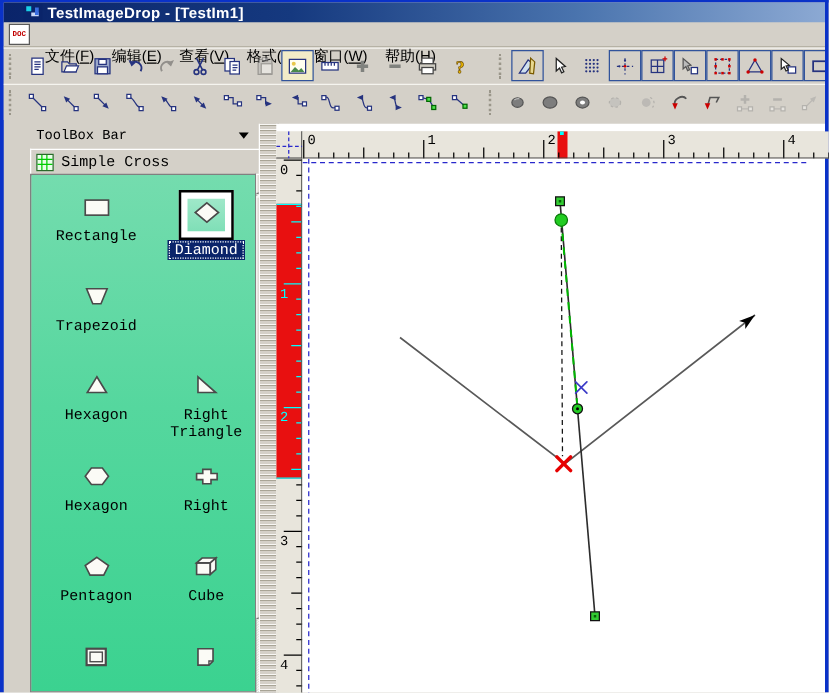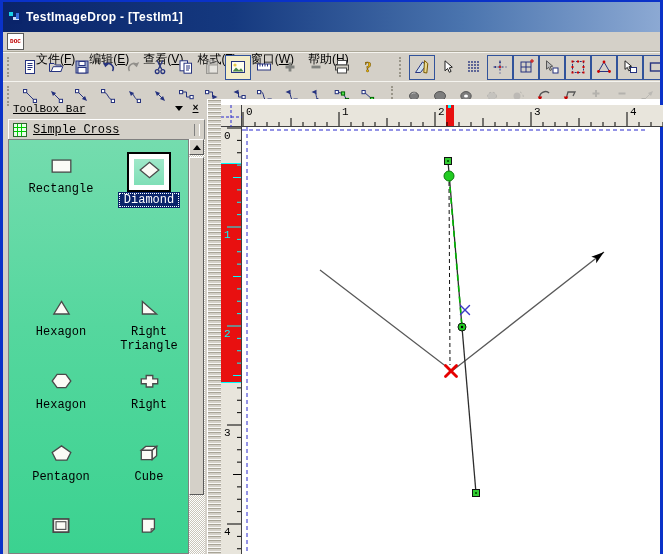--- a/index.html
+++ b/index.html
@@ -1,19 +1,19 @@
 <!DOCTYPE html>
 <html><head>
 <meta charset="utf-8">
 <style>
   html,body{margin:0;padding:0;}
   body{width:663px;height:554px;overflow:hidden;font-family:"Liberation Sans",sans-serif;background:#d4d0c8;position:relative;}
   #win{position:absolute;inset:0;background:#d4d0c8;border-left:3px solid #0a32c8;border-right:3px solid #0a32c8;border-top:2px solid #0a32c8;box-sizing:border-box;}
   
-  .titlebar{height:30px;background:linear-gradient(90deg,#0a246a 0%,#15397f 35%,#4a74ae 70%,#8ca9d3 100%);display:flex;align-items:center;padding:0 4px;color:#fff;font-weight:bold;font-size:12px;letter-spacing:.3px;}
+  .titlebar{height:16px;background:linear-gradient(90deg,#0a246a 0%,#15397f 35%,#4a74ae 70%,#8ca9d3 100%);display:flex;align-items:center;padding:0 16px;color:#fff;font-weight:bold;font-size:12px;letter-spacing:.3px;}
   .appicon{width:15px;height:14px;margin-right:4px;background:#0a246a;position:relative;flex:0 0 auto;}
   .appicon i{position:absolute;background:#19d0e8;width:4px;height:4px;left:2px;top:2px;}
   .appicon b{position:absolute;background:#c8d8f8;width:6px;height:3px;left:6px;top:7px;}
   .appicon u{position:absolute;background:#3a6ee0;width:3px;height:6px;left:9px;top:3px;}
   
   .menubar{height:19px;display:flex;align-items:center;background:#d4d0c8;border-bottom:1px solid #aca899;padding-left:3px;font-size:12px;}
   .mdi-doc{width:15px;height:15px;background:#fff;border:1px solid #5a5a5a;color:#c00000;font-size:6px;font-weight:bold;display:flex;align-items:center;justify-content:center;margin:0 5px 0 1px;font-family:"Liberation Mono",monospace;}
   .menu-item{padding:2px 7px;color:#000;margin-top:36px;}
   .menu-item u{text-decoration:underline;}
   
@@ -22,21 +22,21 @@
   .tbtn{width:24px;height:23px;display:inline-flex;align-items:center;justify-content:center;flex:0 0 auto;border:1px solid transparent;border-radius:0;background:transparent;padding:0;}
   .tbtn svg{display:block;}
   .tbtn.framed{border:1px solid #31539b;}
   .tbtn.checked{border:1px solid #31539b;background:#f2ecc8;}
   .tbtn.disabled svg{filter:grayscale(1) opacity(.42);}
   .tgroup{display:flex;align-items:center;}
   .tgroup+.tgroup{margin-left:8px;}
   
   #work{position:absolute;top:97px;left:3px;right:0;bottom:0;}
   
-  #toolbox{position:absolute;left:0;top:0;width:201px;bottom:0;text-decoration:underline;}
+  #toolbox{position:absolute;left:16px;top:0;width:201px;bottom:0;}
   .tb-caption{height:17px;display:flex;align-items:center;font-size:11px;padding:1px 4px 0 7px;color:#000;font-family:"Liberation Mono",monospace;}
   .tb-caption .spacer{flex:1;}
   .cap-btn{width:15px;height:13px;display:flex;align-items:center;justify-content:center;font-size:10px;color:#000;margin-left:2px;}
   .cap-btn .tri{width:0;height:0;border-left:4px solid transparent;border-right:4px solid transparent;border-top:5px solid #000;}
   .group-hdr{height:20px;margin:2px 2px 0 2px;border:1px solid #fff;border-right-color:#808080;border-bottom-color:#808080;background:#d4d0c8;display:flex;align-items:center;font-size:12px;font-family:"Liberation Mono",monospace;padding:0 4px;}
   .grid-ico{width:12px;height:12px;border:1px solid #2a6a2a;background:
     linear-gradient(#0c0 0 0) 0 3px/12px 1px no-repeat,
     linear-gradient(#0c0 0 0) 0 7px/12px 1px no-repeat,
     linear-gradient(#0c0 0 0) 3px 0/1px 12px no-repeat,
     linear-gradient(#0c0 0 0) 7px 0/1px 12px no-repeat,#eaffea;margin-right:6px;}
@@ -524,20 +524,28 @@
             </div>
             <div><span class="lbl selected">Diamond</span></div>
           </div>
           <div class="shape-item" style="left: 8px; top: 12px; width: 88px;">
             <div class="icon-box">
               <span><svg viewBox="0 0 21 16" width="23" height="18">
                   <rect x="2" y="3.5" width="17" height="11" fill="#fbfbf6" stroke="#4a4a4a" stroke-width="1.2"></rect>
                 </svg></span>
             </div>
             <div><span class="lbl">Rectangle</span></div>
+          </div>
+          <div class="shape-item" style="left: 8px; top: 84px; width: 88px;">
+            <div class="icon-box">
+              <span><svg viewBox="0 0 21 16" width="23" height="18">
+                  <polygon points="3,2.5 18,2.5 13.5,13.5 7.5,13.5" fill="#fbfbf6" stroke="#4a4a4a" stroke-width="1.2"></polygon>
+                </svg></span>
+            </div>
+            <div><span class="lbl">Trapezoid</span></div>
           </div>
           <div class="shape-item" style="left: 8px; top: 155px; width: 88px;">
             <div class="icon-box">
               <span><svg viewBox="0 0 21 16" width="23" height="18">
                   <polygon points="10.5,2 17.5,13.5 3.5,13.5" fill="#fbfbf6" stroke="#4a4a4a" stroke-width="1.2"></polygon>
                 </svg></span>
             </div>
             <div><span class="lbl">Hexagon</span></div>
           </div>
           <div class="shape-item" style="left: 96px; top: 155px; width: 88px;">

